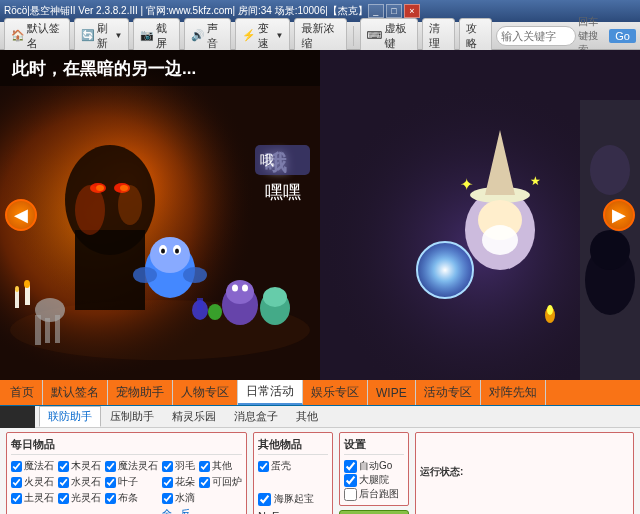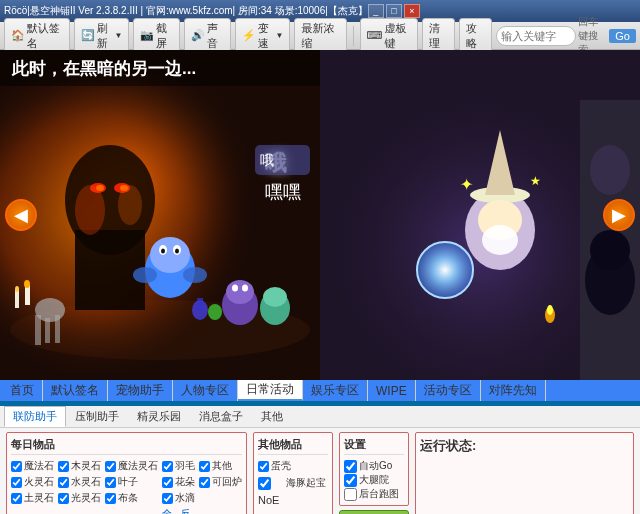--- a/index.html
+++ b/index.html
@@ -106,24 +106,24 @@
       color: #fff;
       font-size: 18px;
       cursor: pointer;
       border: 2px solid #ff6600;
       z-index: 10;
     }
 
     
     #main-nav {
       height: 26px;
-      background: #3b82f6;
+      background: #f97316;
       display: flex;
       align-items: stretch;
-      border-bottom: 5px solid #0369a1;
+      border-bottom: 1px solid #0369a1;
       padding: 0 2px;
     }
     .main-nav-tab {
       padding: 0 8px;
       display: flex; align-items: center;
       cursor: pointer;
       font-size: 12px;
       color: #333;
       border-right: 1px solid #ccc;
       white-space: nowrap;
@@ -131,20 +131,21 @@
     .main-nav-tab.active { background: #fff; border-bottom: 2px solid #4a90d9; }
 
     
     #sub-tabs {
       height: 22px;
       background: #f0f0f0;
       display: flex;
       align-items: stretch;
       border-bottom: 1px solid #ccc;
       padding-left: 4px;
+      margin-left: 35px;
     }
     .sub-tab {
       padding: 0 8px;
       display: flex; align-items: center;
       cursor: pointer;
       font-size: 11px;
       color: #333;
       border: 1px solid transparent;
     }
     .sub-tab.active {
@@ -235,38 +236,38 @@
     }
 
     
     #status-section {
       flex: 1;
       border: 1px solid #cc6666;
       background: #fff8f8;
       padding: 4px;
       border-radius: 2px;
     }
-    .status-title { font-size: 13px; color: #333; font-weight: bold; }
+    .status-title { font-size: 10px; color: #333; font-weight: bold; margin-top: 28px; }
 
     
     .scene-svg { width: 100%; height: 100%; }
 
     
     .link-select { display: flex; gap: 2px; font-size: 10px; }
     .link-sel-btn {
       color: #0066cc;
       cursor: pointer;
       text-decoration: underline;
     }
 
     
     .treasure-row {
-      display: flex; align-items: center; gap: 15px;
+      display: flex; align-items: center; gap: 3px;
       font-size: 10px; color: #333;
-      margin-top: 3px;
+      margin-top: 19px;
     }
   </style>
 </head>
 <body>
 
 <div id="titlebar">
   <span style="font-size:10px;">Röcö|悬空神铺II Ver 2.3.8.2.III | 官网:www.5kfz.com| 房间:34 场景:10006|【杰克】</span>
   <div id="titlebar-controls">
     <div class="title-btn">_</div>
     <div class="title-btn">□</div>

